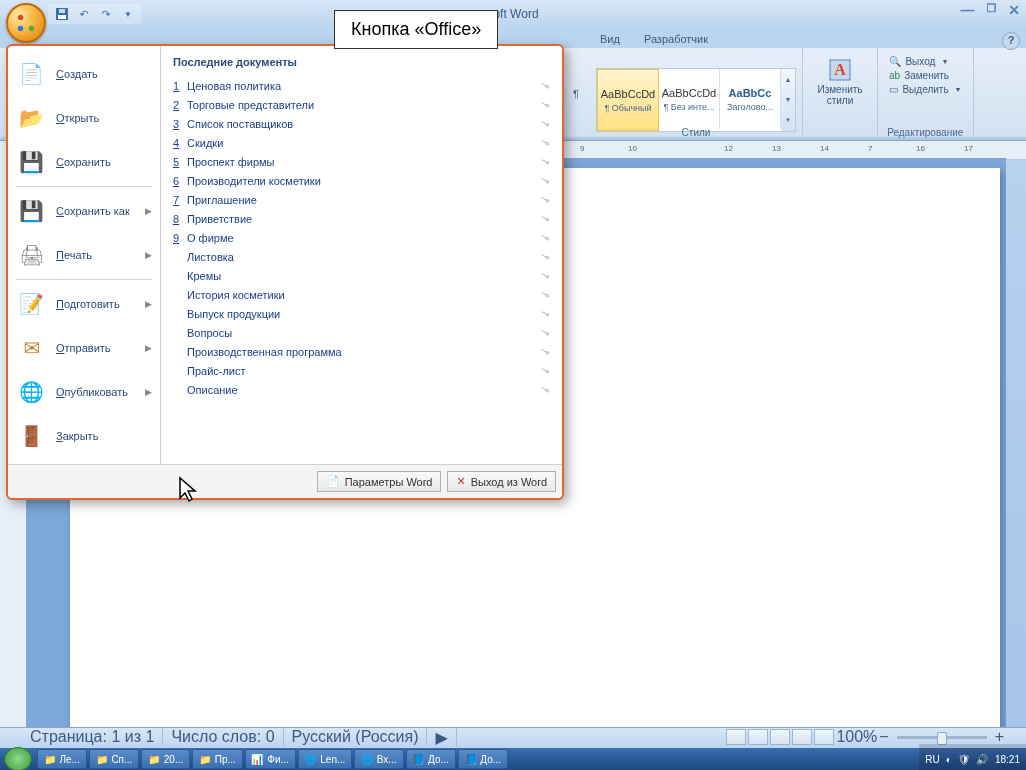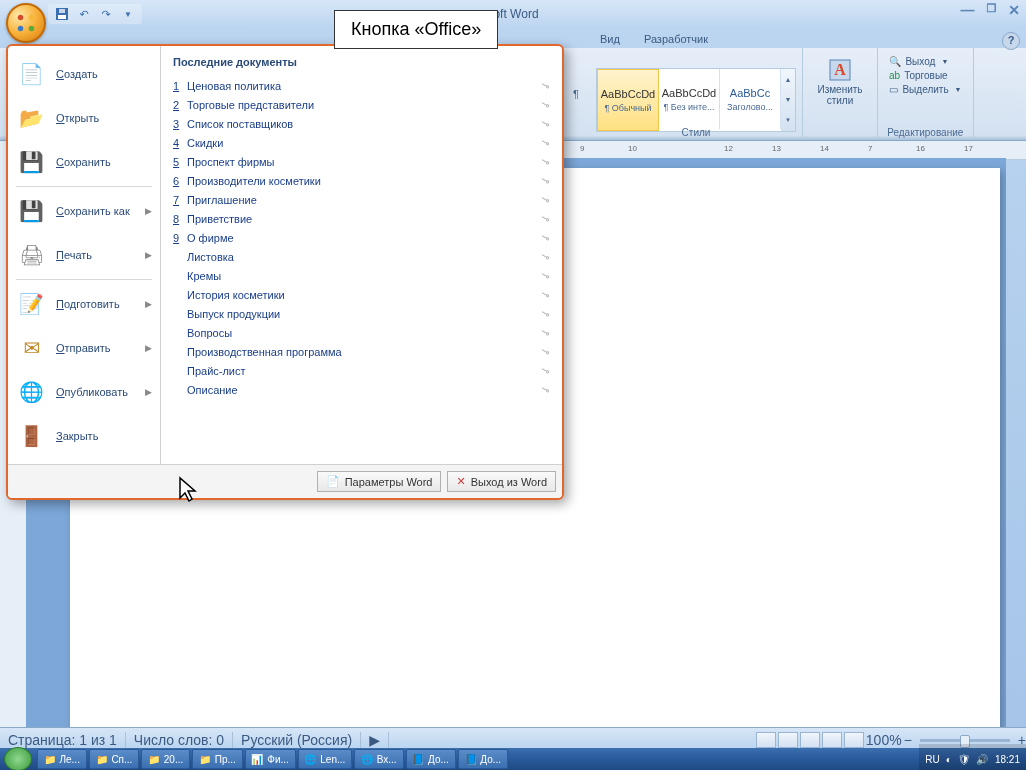--- a/index.html
+++ b/index.html
@@ -21,21 +21,21 @@
 .style-item.sel{background:linear-gradient(#fff3cf,#ffe081);border:1px solid #f5c548}
 .style-sample{font-size:11px;color:#333;margin-bottom:3px}
 .big-btn{display:flex;flex-direction:column;align-items:center;padding:4px 6px;color:#3b5a82;font-size:10px;width:50px}
 .small-btns{display:flex;flex-direction:column;gap:1px;padding:4px 2px}
 .small-btn{display:flex;align-items:center;gap:4px;color:#3b5a82;font-size:10px;padding:1px 3px}
 .ruler-h{height:18px;background:#e6eef8;border-bottom:1px solid #b5cbde;position:relative;overflow:hidden;font-size:8px;color:#666}
 .ruler-h .tick{position:absolute;top:0}
 .doc-area{position:absolute;left:26px;right:20px;top:158px;bottom:42px;background:#7ca7d8;overflow:hidden}
 .ruler-v{position:absolute;left:0;top:158px;bottom:42px;width:26px;background:#e6eef8;border-right:1px solid #b5cbde}
 .page{position:absolute;left:44px;top:10px;width:930px;height:800px;background:#fff;box-shadow:3px 3px 8px rgba(0,0,0,.25)}
-.statusbar{position:absolute;left:0;right:0;bottom:22px;height:20px;background:linear-gradient(#d7e6f7,#bcd5f0);display:flex;align-items:flex-end;color:#3b5a82;font-size:14px;padding:0 0;border-top:1px solid #8aa8c8}
+.statusbar{position:absolute;left:0;right:0;bottom:22px;height:20px;background:linear-gradient(#d7e6f7,#bcd5f0);display:flex;align-items:flex-start;color:#3b5a82;font-size:16px;padding:0 22px;border-top:1px solid #8aa8c8}
 .status-seg{padding:0 8px;border-right:1px solid #a8bfd8}
 .status-right{margin-left:auto;display:flex;align-items:center;gap:2px}
 .view-btn{width:18px;height:14px;border:1px solid #9ab5d2;background:linear-gradient(#f0f6fc,#d3e1f1)}
 .zoom-slider{width:90px;height:3px;background:#9ab5d2;position:relative;margin:0 6px}
 .zoom-slider::after{content:"";position:absolute;left:45%;top:-4px;width:8px;height:11px;background:#e6eef8;border:1px solid #8aa8c8;border-radius:2px}
 .taskbar{position:absolute;left:0;right:0;bottom:0;height:22px;background:linear-gradient(#3a6fb0 0%,#2a5a9a 50%,#1f4a82);display:flex;align-items:center;color:#fff;font-size:10px}
 .start-btn{width:26px;height:22px;background:radial-gradient(circle,#8fd88f,#3a9a3a);border-radius:50%;margin:0 4px;border:1px solid #2a7a2a}
 .task-item{height:18px;padding:0 6px;margin:0 1px;background:linear-gradient(#5a8cc8,#3a6fb0);border:1px solid #2a5a9a;border-radius:2px;display:flex;align-items:center;gap:3px;max-width:58px;overflow:hidden;white-space:nowrap}
 .tray{margin-left:auto;display:flex;align-items:center;gap:6px;padding:4px 6px;background:rgba(0,0,0,.15);height:100%}
 
@@ -107,21 +107,21 @@
       <div class="style-box">
         <div class="style-item sel">
             <span class="style-sample">AaBbCcDd</span>
             <span>¶ Обычный</span>
           </div>
         <div class="style-item">
             <span class="style-sample">AaBbCcDd</span>
             <span>¶ Без инте...</span>
           </div>
         <div class="style-item">
-            <span class="style-sample" style="font-weight:normal;color:#2a5a9a">AaBbCc</span>
+            <span class="style-sample" style="font-weight:bold;color:#2a5a9a">AaBbCc</span>
             <span>Заголово...</span>
           </div>
         <div style="width:14px;background:linear-gradient(#f0f6fc,#d3e1f1);display:flex;flex-direction:column;justify-content:space-around;align-items:center;font-size:7px;color:#4a6a92">
             <span>▲</span>
             <span>▼</span>
             <span>▾</span>
           </div>
       </div>
       <div class="group-label">Стили</div>
     </div>
@@ -136,21 +136,21 @@
     </div>
     <div class="ribbon-group">
       <div class="small-btns">
         <div class="small-btn">
             <span>🔍</span>
             <span>Выход</span>
             <span style="font-size:7px;margin-left:2px">▼</span>
           </div>
         <div class="small-btn">
             <span style="color:#2a8a4a">ab</span>
-            <span>Торговые</span>
+            <span>Заменить</span>
           </div>
         <div class="small-btn">
             <span>▭</span>
             <span>Выделить</span>
             <span style="font-size:7px;margin-left:2px">▼</span>
           </div>
       </div>
       <div class="group-label">Редактирование</div>
     </div>
   </div>

